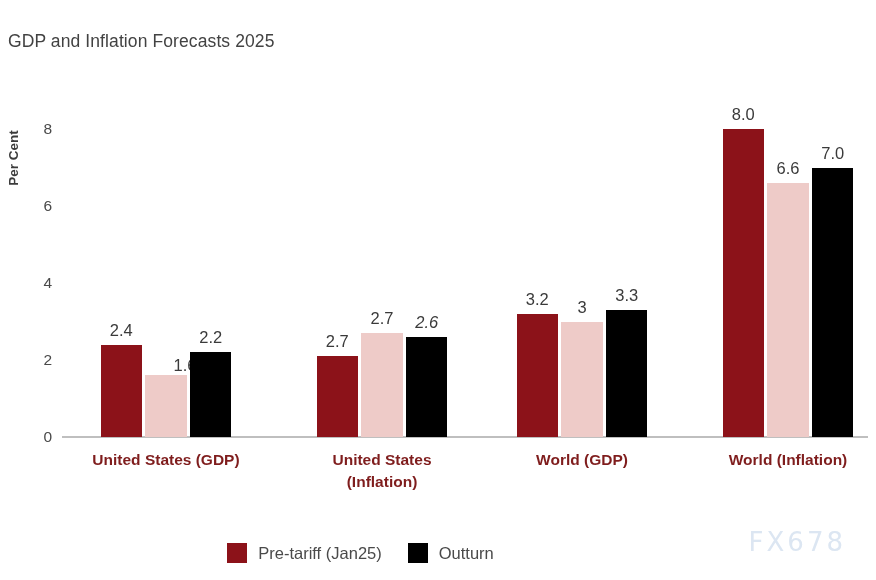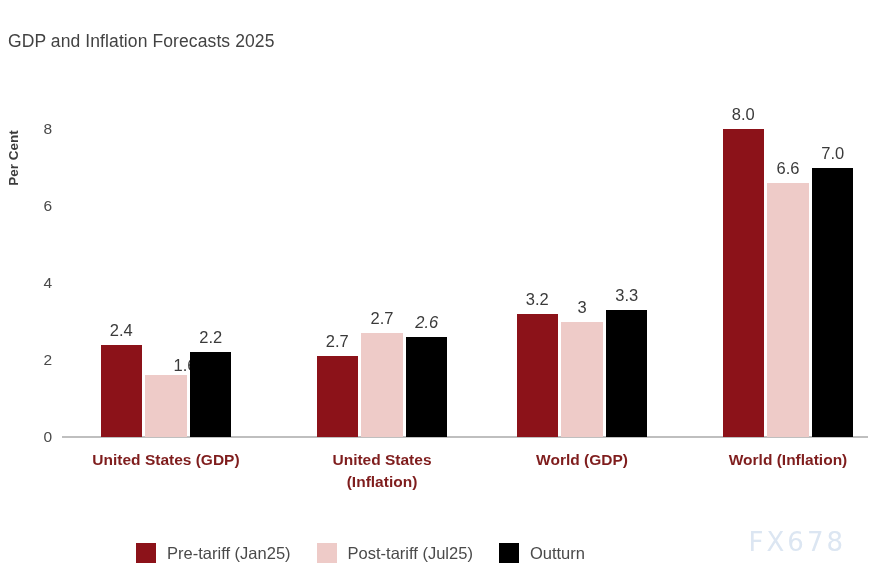--- a/index.html
+++ b/index.html
@@ -209,22 +209,18 @@
     <div class="cat-label" style="left: 582px;">World (GDP)</div>
     <div class="cat-label" style="left: 788px;">World (Inflation)</div>
   </div>
 
 <div id="legend">
     <div class="legend-item">
       <span class="legend-swatch series-0"></span>
       <span class="legend-text">Pre-tariff (Jan25)</span>
     </div>
     <div class="legend-item">
-      <span class="legend-swatch series-1"></span>
-      <span class="legend-text">Post-tariff (Jul25)</span>
-    </div>
-    <div class="legend-item">
       <span class="legend-swatch series-2"></span>
       <span class="legend-text">Outturn</span>
     </div>
   </div>
 
 <div id="watermark">FX678</div>
 
 </body></html>

